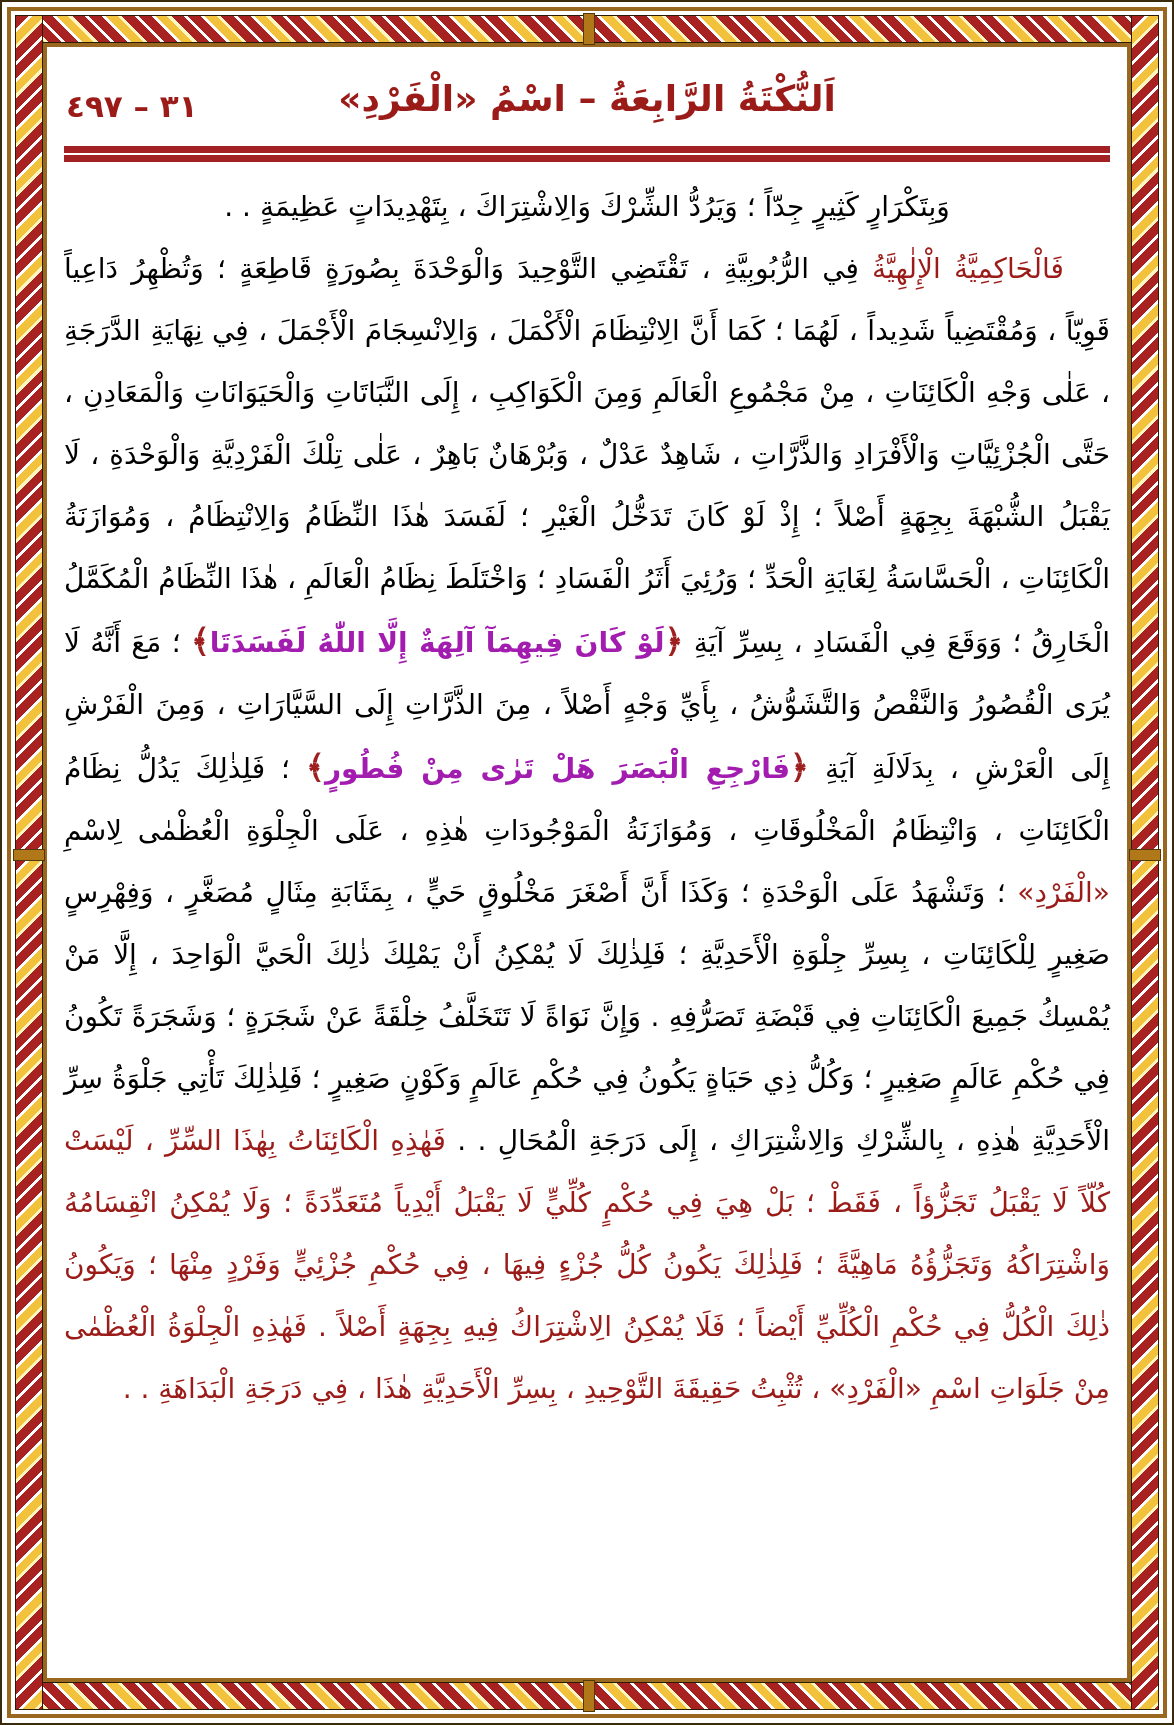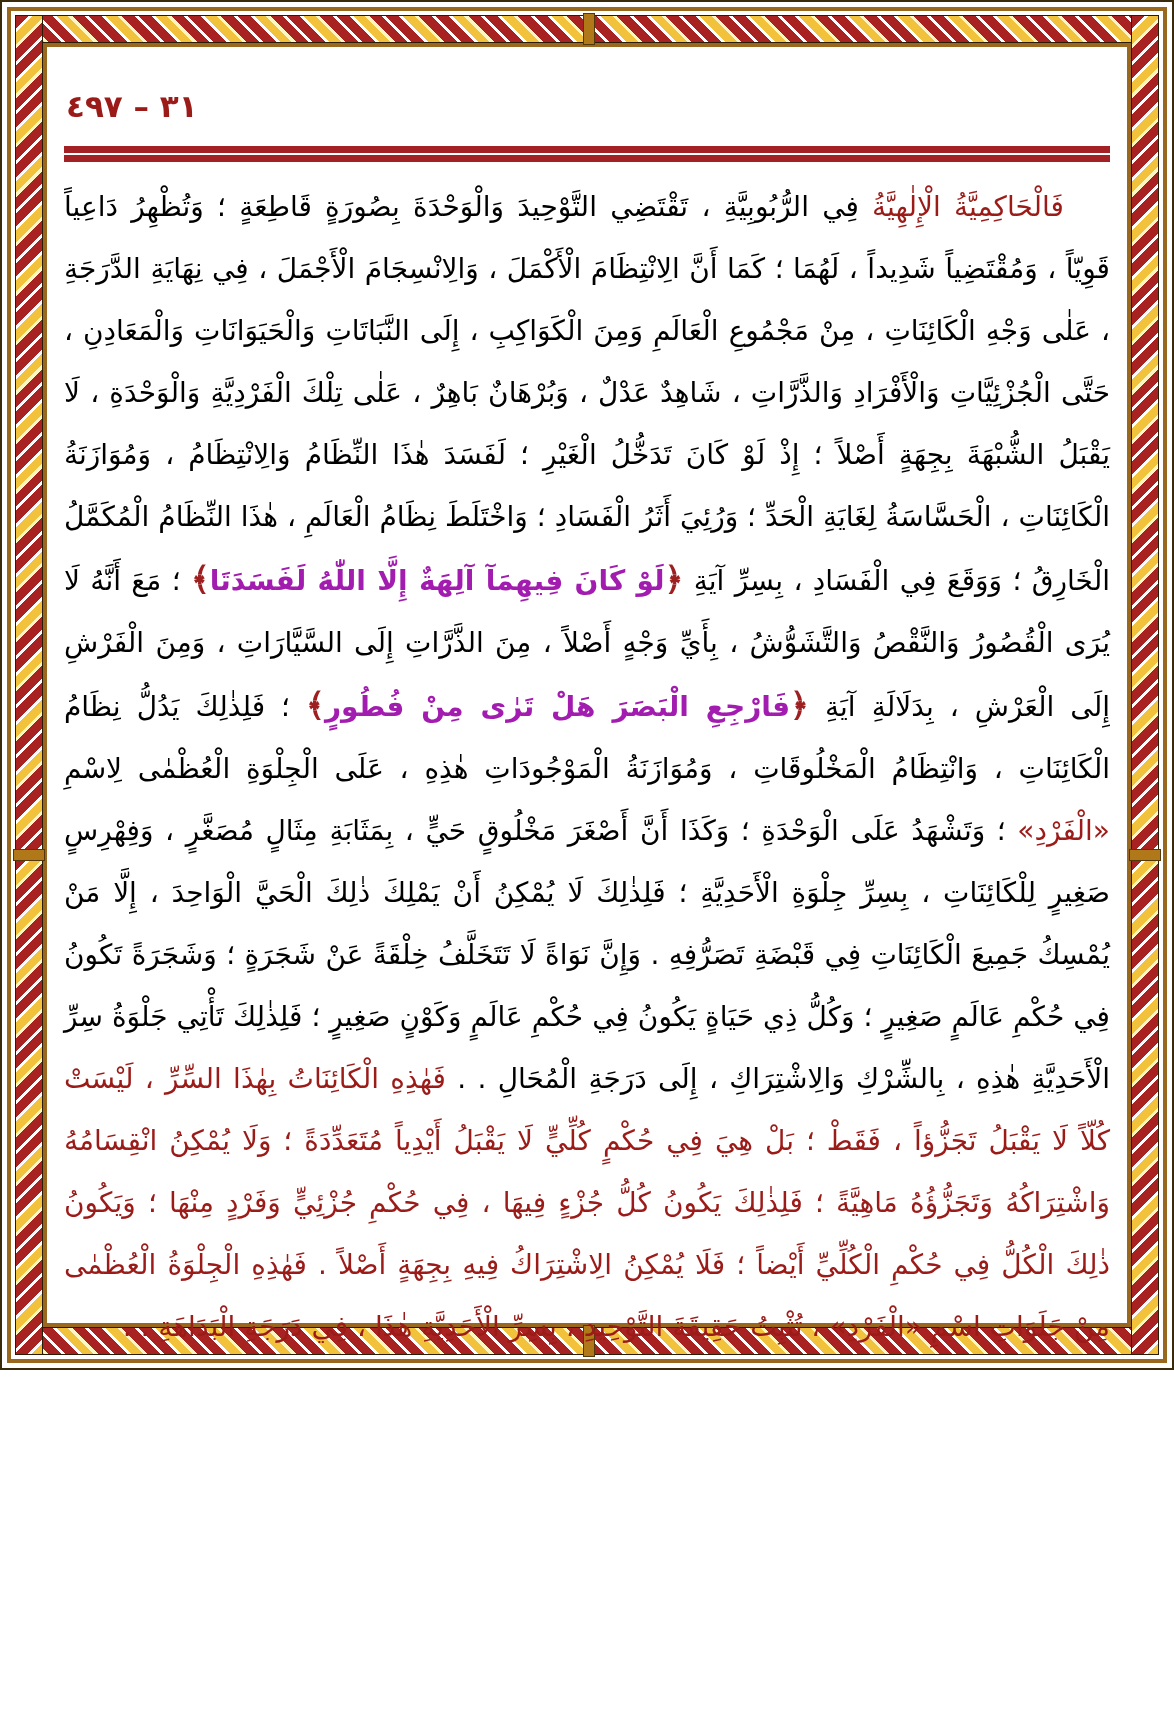--- a/index.html
+++ b/index.html
@@ -1,18 +1,18 @@
 <!DOCTYPE html>
 <html lang="ar" dir="rtl"><head>
 <meta charset="utf-8">
 <style>
   html,body{margin:0;padding:0;background:#ffffff;}
   .page{
     position:relative;
-    width:1174px;height:1370px;
+    width:1174px;height:1725px;
     background:#ffffff;
     box-sizing:border-box;
     border:2px solid #3a2a0c;
     overflow:hidden;
     font-family:"DejaVu Sans", sans-serif;
   }
   
   .rail-outer{position:absolute;inset:5px;border:4px solid #9a671f;pointer-events:none;}
   .rail-inner{position:absolute;inset:41px;border:4px solid #9a671f;pointer-events:none;}
   .band{
@@ -89,22 +89,24 @@
   <div class="rail-inner"></div>
   <div class="mid-marker mid-top"></div>
   <div class="mid-marker mid-bottom"></div>
   <div class="mid-marker mid-left"></div>
   <div class="mid-marker mid-right"></div>
 
   <div class="content">
 
     <div class="header">
       <div class="page-number">٣١ – ٤٩٧</div>
+      <div class="page-title">اَلنُّكْتَةُ الرَّابِعَةُ – اسْمُ «الْفَرْدِ»</div>
     </div>
 
     <div class="double-rule"></div>
 
     <div class="body-text">
+      <div class="opening-line">وَبِتَكْرَارٍ كَثِيرٍ جِدّاً ؛ وَيَرُدُّ الشِّرْكَ وَالِاشْتِرَاكَ ، بِتَهْدِيدَاتٍ عَظِيمَةٍ . .</div>
       <div class="main-paragraph"><span class="run-red">فَالْحَاكِمِيَّةُ الْإِلٰهِيَّةُ </span><span class="run-black">فِي الرُّبُوبِيَّةِ ، تَقْتَضِي التَّوْحِيدَ وَالْوَحْدَةَ بِصُورَةٍ قَاطِعَةٍ ؛ وَتُظْهِرُ دَاعِياً قَوِيّاً ، وَمُقْتَضِياً شَدِيداً ، لَهُمَا ؛ كَمَا أَنَّ الِانْتِظَامَ الْأَكْمَلَ ، وَالِانْسِجَامَ الْأَجْمَلَ ، فِي نِهَايَةِ الدَّرَجَةِ ، عَلٰى وَجْهِ الْكَائِنَاتِ ، مِنْ مَجْمُوعِ الْعَالَمِ وَمِنَ الْكَوَاكِبِ ، إِلَى النَّبَاتَاتِ وَالْحَيَوَانَاتِ وَالْمَعَادِنِ ، حَتَّى الْجُزْئِيَّاتِ وَالْأَفْرَادِ وَالذَّرَّاتِ ، شَاهِدٌ عَدْلٌ ، وَبُرْهَانٌ بَاهِرٌ ، عَلٰى تِلْكَ الْفَرْدِيَّةِ وَالْوَحْدَةِ ، لَا يَقْبَلُ الشُّبْهَةَ بِجِهَةٍ أَصْلاً ؛ إِذْ لَوْ كَانَ تَدَخُّلُ الْغَيْرِ ؛ لَفَسَدَ هٰذَا النِّظَامُ وَالِانْتِظَامُ ، وَمُوَازَنَةُ الْكَائِنَاتِ ، الْحَسَّاسَةُ لِغَايَةِ الْحَدِّ ؛ وَرُئِيَ أَثَرُ الْفَسَادِ ؛ وَاخْتَلَطَ نِظَامُ الْعَالَمِ ، هٰذَا النِّظَامُ الْمُكَمَّلُ الْخَارِقُ ؛ وَوَقَعَ فِي الْفَسَادِ ، بِسِرِّ آيَةِ </span><span class="run-orn">﴿</span><span class="run-blue">لَوْ كَانَ فِيهِمَآ آلِهَةٌ إِلَّا اللّٰهُ لَفَسَدَتَا</span><span class="run-orn">﴾</span><span class="run-black"> ؛ مَعَ أَنَّهُ لَا يُرَى الْقُصُورُ وَالنَّقْصُ وَالتَّشَوُّشُ ، بِأَيِّ وَجْهٍ أَصْلاً ، مِنَ الذَّرَّاتِ إِلَى السَّيَّارَاتِ ، وَمِنَ الْفَرْشِ إِلَى الْعَرْشِ ، بِدَلَالَةِ آيَةِ </span><span class="run-orn">﴿</span><span class="run-blue">فَارْجِعِ الْبَصَرَ هَلْ تَرٰى مِنْ فُطُورٍ</span><span class="run-orn">﴾</span><span class="run-black"> ؛ فَلِذٰلِكَ يَدُلُّ نِظَامُ الْكَائِنَاتِ ، وَانْتِظَامُ الْمَخْلُوقَاتِ ، وَمُوَازَنَةُ الْمَوْجُودَاتِ هٰذِهِ ، عَلَى الْجِلْوَةِ الْعُظْمٰى لِاسْمِ </span><span class="run-red">«الْفَرْدِ»</span><span class="run-black"> ؛ وَتَشْهَدُ عَلَى الْوَحْدَةِ ؛ وَكَذَا أَنَّ أَصْغَرَ مَخْلُوقٍ حَيٍّ ، بِمَثَابَةِ مِثَالٍ مُصَغَّرٍ ، وَفِهْرِسٍ صَغِيرٍ لِلْكَائِنَاتِ ، بِسِرِّ جِلْوَةِ الْأَحَدِيَّةِ ؛ فَلِذٰلِكَ لَا يُمْكِنُ أَنْ يَمْلِكَ ذٰلِكَ الْحَيَّ الْوَاحِدَ ، إِلَّا مَنْ يُمْسِكُ جَمِيعَ الْكَائِنَاتِ فِي قَبْضَةِ تَصَرُّفِهِ . وَإِنَّ نَوَاةً لَا تَتَخَلَّفُ خِلْقَةً عَنْ شَجَرَةٍ ؛ وَشَجَرَةً تَكُونُ فِي حُكْمِ عَالَمٍ صَغِيرٍ ؛ وَكُلُّ ذِي حَيَاةٍ يَكُونُ فِي حُكْمِ عَالَمٍ وَكَوْنٍ صَغِيرٍ ؛ فَلِذٰلِكَ تَأْتِي جَلْوَةُ سِرِّ الْأَحَدِيَّةِ هٰذِهِ ، بِالشِّرْكِ وَالِاشْتِرَاكِ ، إِلَى دَرَجَةِ الْمُحَالِ . . </span><span class="run-red">فَهٰذِهِ الْكَائِنَاتُ بِهٰذَا السِّرِّ ، لَيْسَتْ كُلّاً لَا يَقْبَلُ تَجَزُّؤاً ، فَقَطْ ؛ بَلْ هِيَ فِي حُكْمٍ كُلِّيٍّ لَا يَقْبَلُ أَيْدِياً مُتَعَدِّدَةً ؛ وَلَا يُمْكِنُ انْقِسَامُهُ وَاشْتِرَاكُهُ وَتَجَزُّؤُهُ مَاهِيَّةً ؛ فَلِذٰلِكَ يَكُونُ كُلُّ جُزْءٍ فِيهَا ، فِي حُكْمِ جُزْئِيٍّ وَفَرْدٍ مِنْهَا ؛ وَيَكُونُ ذٰلِكَ الْكُلُّ فِي حُكْمِ الْكُلِّيِّ أَيْضاً ؛ فَلَا يُمْكِنُ الِاشْتِرَاكُ فِيهِ بِجِهَةٍ أَصْلاً . فَهٰذِهِ الْجِلْوَةُ الْعُظْمٰى مِنْ جَلَوَاتِ اسْمِ «الْفَرْدِ» ، تُثْبِتُ حَقِيقَةَ التَّوْحِيدِ ، بِسِرِّ الْأَحَدِيَّةِ هٰذَا ، فِي دَرَجَةِ الْبَدَاهَةِ . .</span></div>
     </div>
 
   </div>
 </div>
 
 </body></html>

